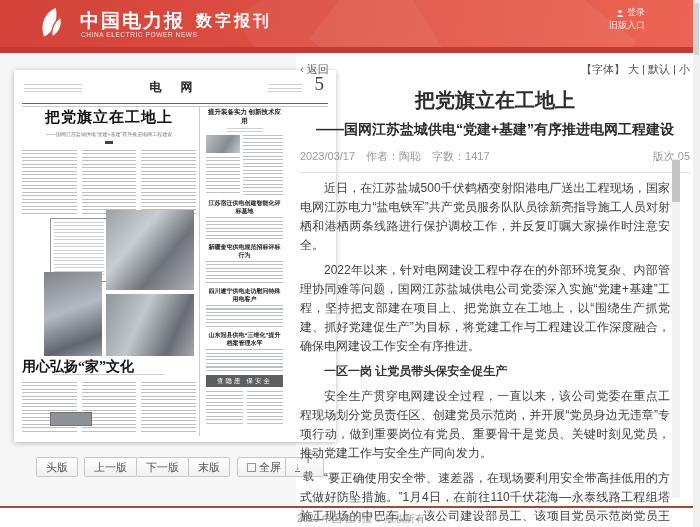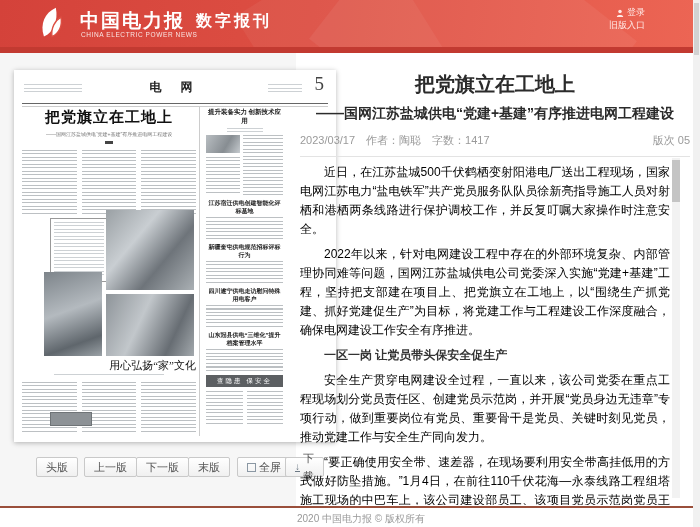--- a/index.html
+++ b/index.html
@@ -43,21 +43,21 @@
   .pl-cols>div{flex:1;}
   .cap-box{position:absolute;left:28px;top:112px;width:50px;height:56px;border:1px solid #999;background:#fff;padding:3px;}
   .cap-box .sim-lt{width:100%;height:100%;}
   .photo{position:absolute;}
   .photoA{left:84px;top:104px;width:88px;height:80px;
           background:linear-gradient(130deg,#9aa0a4 0%,#c9ced2 35%,#6e747a 65%,#aab0b4 100%);}
   .photoB{left:22px;top:166px;width:58px;height:84px;
           background:linear-gradient(160deg,#7d848a 0%,#b4babf 45%,#5f666c 80%,#9aa1a6 100%);}
   .photoC{left:84px;top:188px;width:88px;height:62px;
           background:linear-gradient(115deg,#8e9499 0%,#c2c7cb 40%,#676d73 75%,#a3a9ad 100%);}
-  .pl-bhead{position:absolute;left:0;right:0;top:252px;text-align:right;font-size:11px;font-weight:normal;color:#111;
+  .pl-bhead{position:absolute;left:0;right:0;top:252px;text-align:left;font-size:14px;font-weight:bold;color:#111;
             font-family:"Liberation Serif","DejaVu Serif",serif;}
   .pl-bsub{position:absolute;left:32px;top:268px;width:110px;height:3px;}
   .pl-bcols{position:absolute;left:0;top:276px;width:174px;height:50px;display:flex;gap:5px;}
   .pl-bcols>div{flex:1;}
   .pl-chip{position:absolute;left:28px;top:306px;width:40px;height:12px;background:#8d9296;border:1px solid #6f7477;}
   .paper-right{position:absolute;left:185px;top:36px;width:84px;height:330px;border-left:1px solid #ccc;
                padding-left:6px;box-sizing:border-box;}
   .pr-head{font-size:6.5px;font-weight:bold;color:#222;text-align:center;line-height:9px;margin-top:1px;
            font-family:"Liberation Serif","DejaVu Serif",serif;}
   .pr-byline{width:36px;height:4px;margin:3px auto 3px;}
@@ -86,21 +86,21 @@
   .article{position:absolute;left:300px;top:62px;width:390px;}
   .art-top{display:flex;justify-content:space-between;font-size:11px;color:#777;height:16px;}
   .back-link{cursor:pointer;color:#666;}
   .fontctl span{cursor:default;color:#555;}
   .fontctl .lnk{cursor:pointer;}
   .art-title{margin-top:9px;text-align:center;font-size:20px;font-weight:bold;color:#2b2b2b;}
   .art-subtitle{margin-top:7px;text-align:center;font-size:14px;font-weight:bold;color:#2b2b2b;}
   .art-meta{margin-top:10px;display:flex;justify-content:space-between;font-size:11px;color:#9a9a9a;
             padding-bottom:8px;border-bottom:1px solid #e3e3e3;}
   .art-body{margin-top:6px;height:342px;overflow:hidden;width:370px;}
-  .para,.subhead{font-size:12px;line-height:19px;margin:0 0 6px;text-indent:2em;text-align:justify;color:#000000;}
+  .para,.subhead{font-size:12px;line-height:19px;margin:0 0 6px;text-indent:2em;text-align:justify;color:#404040;}
   .subhead{font-weight:bold;color:#333;}
   .art-scroll{position:absolute;left:372px;top:96px;width:8px;height:340px;background:#f2f2f2;}
   .art-scroll .thumb{position:absolute;left:0;top:2px;width:8px;height:42px;background:#c4c4c4;cursor:pointer;}
 
   
   .footer-line{position:absolute;left:0;top:506px;width:700px;height:2px;background:#9a4f3b;}
   .footer-text{position:absolute;left:297px;top:512px;font-size:10px;color:#999;}
 
   
   .pg-scroll{position:absolute;left:693px;top:0;width:7px;height:527px;background:#f1f1f1;}
@@ -227,20 +227,31 @@
         <span>全屏</span>
         </div>
       <div class="btn" style="left:285px">
         <span class="icon-dl">↓</span>
         <span>下载</span>
         </div>
     </div>
   </div>
 
   <div class="article">
+    <div class="art-top">
+      <span class="back-link">‹ 返回</span>
+      <span class="fontctl">
+        <span>【字体】</span>
+        <span class="lnk">大</span>
+        <span> | </span>
+        <span class="lnk">默认</span>
+        <span> | </span>
+        <span class="lnk">小</span>
+      </span>
+    </div>
     <div class="art-title">把党旗立在工地上</div>
     <div class="art-subtitle">——国网江苏盐城供电“党建+基建”有序推进电网工程建设</div>
     <div class="art-meta">
       <span>
         <span>2023/03/17</span><span>　作者：</span><span>陶聪</span><span>　字数：</span><span>1417</span>
       </span>
       <span>版次 05</span>
     </div>
     <div class="art-body">
       <div>

